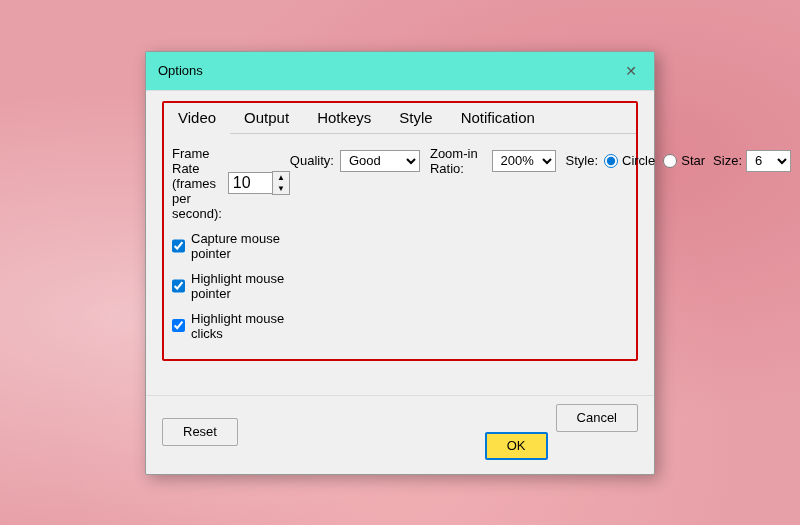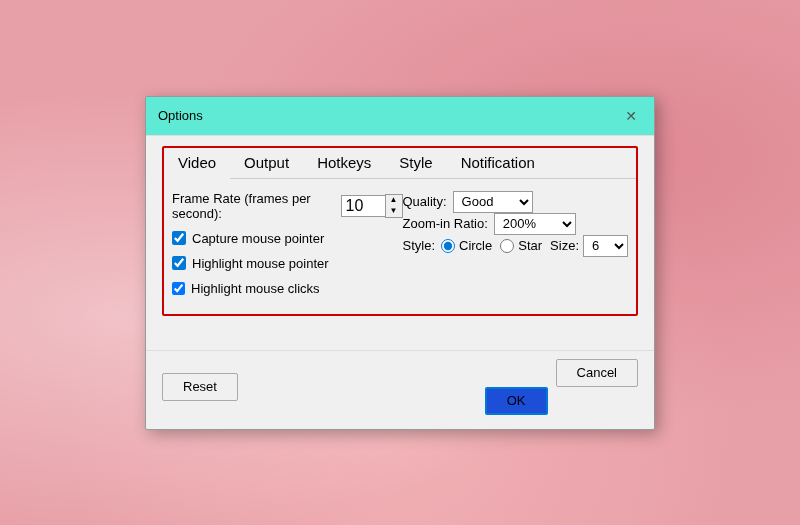--- a/index.html
+++ b/index.html
@@ -243,21 +243,21 @@
       border-radius: 2px;
     }
 
     .btn-reset {
       background: #f0f0f0;
       border: 1px solid #aaa;
       color: #000;
     }
 
     .btn-ok {
-      background: #1d4ed8;
+      background: #fde047;
       border: 2px solid #0078d7;
       color: #000;
       margin-top: 28px;
     }
 
     .btn-cancel {
       background: #f0f0f0;
       border: 1px solid #aaa;
       color: #000;
     }
@@ -272,21 +272,22 @@
       justify-content: space-between;
       align-items: flex-start;
     }
 
     .left-options {
       flex: 1;
     }
 
     .right-block {
       display: flex;
-      flex-direction: column;
+      flex-direction: row;
+      gap: 10px;
       padding-top: 0;
     }
   </style>
 </head>
 <body>
 
 <div class="dialog">
 
   <div class="title-bar">
     <span class="title-bar-text">Options</span>

